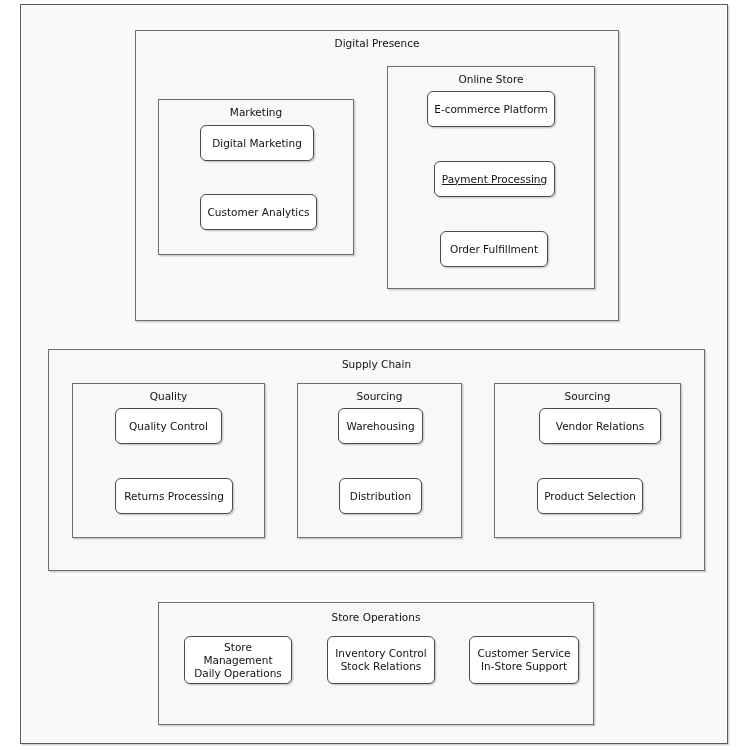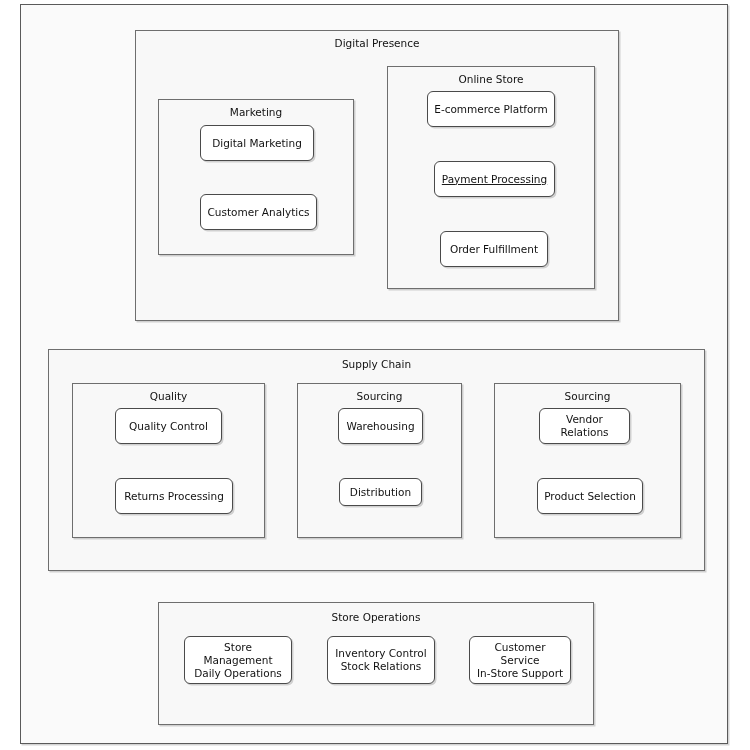--- a/index.html
+++ b/index.html
@@ -129,29 +129,29 @@
         </div>
       </div>
 
       <div class="cluster level2" style="left:248px; top:33px; width:165px; height:155px;">
         <div class="cluster-title" style="top:6px;">Sourcing</div>
 
         <div class="node" style="left:40px; top:24px; width:85px; height:36px;">
           <span class="node-label">Warehousing</span>
         </div>
 
-        <div class="node" style="left:41px; top:94px; width:83px; height:28px;">
+        <div class="node" style="left:41px; top:94px; width:83px; height:36px;">
           <span class="node-label">Distribution</span>
         </div>
       </div>
 
       <div class="cluster level2" style="left:445px; top:33px; width:187px; height:155px;">
         <div class="cluster-title" style="top:6px;">Sourcing</div>
 
-        <div class="node" style="left:44px; top:24px; width:91px; height:36px;">
+        <div class="node" style="left:44px; top:24px; width:122px; height:36px;">
           <span class="node-label">Vendor Relations</span>
         </div>
 
         <div class="node" style="left:42px; top:94px; width:106px; height:36px;">
           <span class="node-label">Product Selection</span>
         </div>
       </div>
     </div>
 
     <div class="cluster level1" style="left:137px; top:597px; width:436px; height:123px;">
@@ -160,20 +160,20 @@
       <div class="node" style="left:25px; top:33px; width:108px; height:48px;">
         <span class="node-label">Store Management
 Daily Operations</span>
       </div>
 
       <div class="node" style="left:168px; top:33px; width:108px; height:48px;">
         <span class="node-label">Inventory Control
 Stock Relations</span>
       </div>
 
-      <div class="node" style="left:310px; top:33px; width:102px; height:48px;">
+      <div class="node" style="left:310px; top:33px; width:110px; height:48px;">
         <span class="node-label">Customer Service
 In-Store Support</span>
       </div>
     </div>
 
   </div>
 </div>
 
 </body></html>

